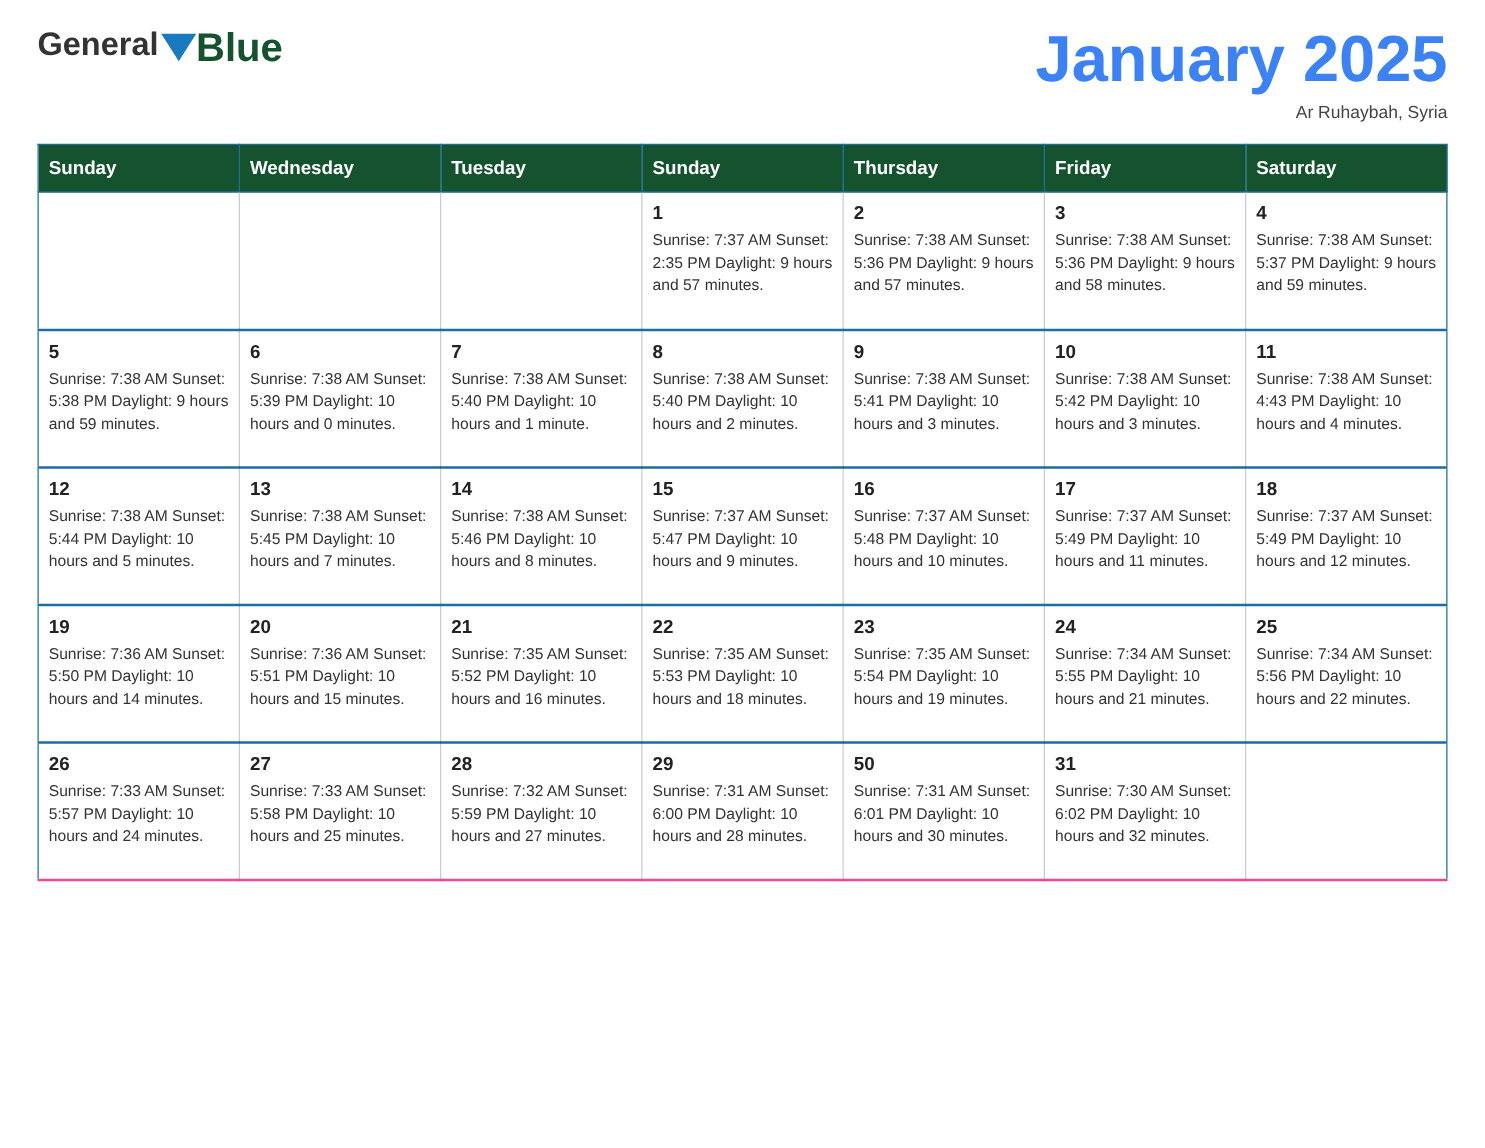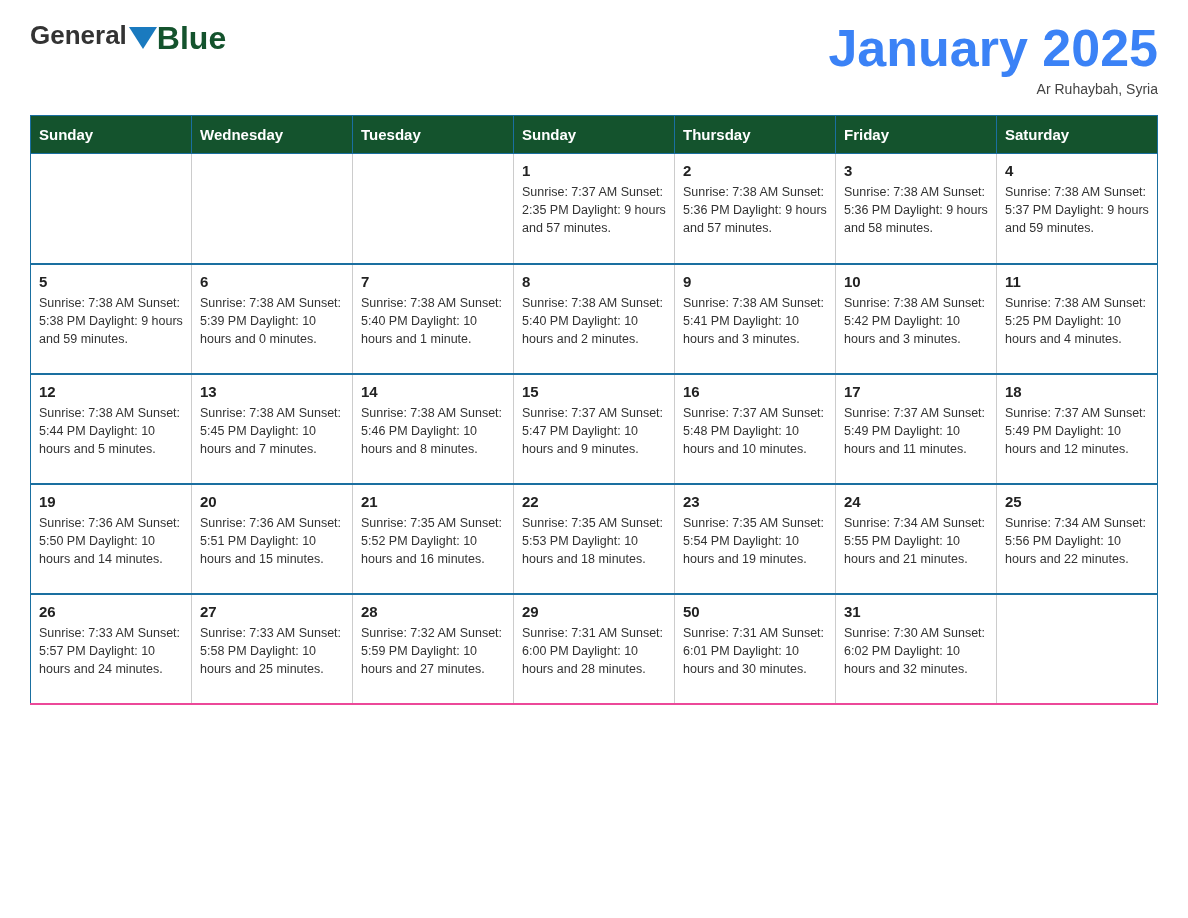--- a/index.html
+++ b/index.html
@@ -217,21 +217,21 @@
         <td>
           <div class="day-number">10</div>
           <div class="day-info">Sunrise: 7:38 AM
 Sunset: 5:42 PM
 Daylight: 10 hours
 and 3 minutes.</div>
         </td>
         <td>
           <div class="day-number">11</div>
           <div class="day-info">Sunrise: 7:38 AM
-Sunset: 5:25 PM
+Sunset: 4:43 PM
 Daylight: 10 hours
 and 4 minutes.</div>
         </td>
       </tr>
       <tr>
         <td>
           <div class="day-number">12</div>
           <div class="day-info">Sunrise: 7:38 AM
 Sunset: 5:44 PM
 Daylight: 10 hours

